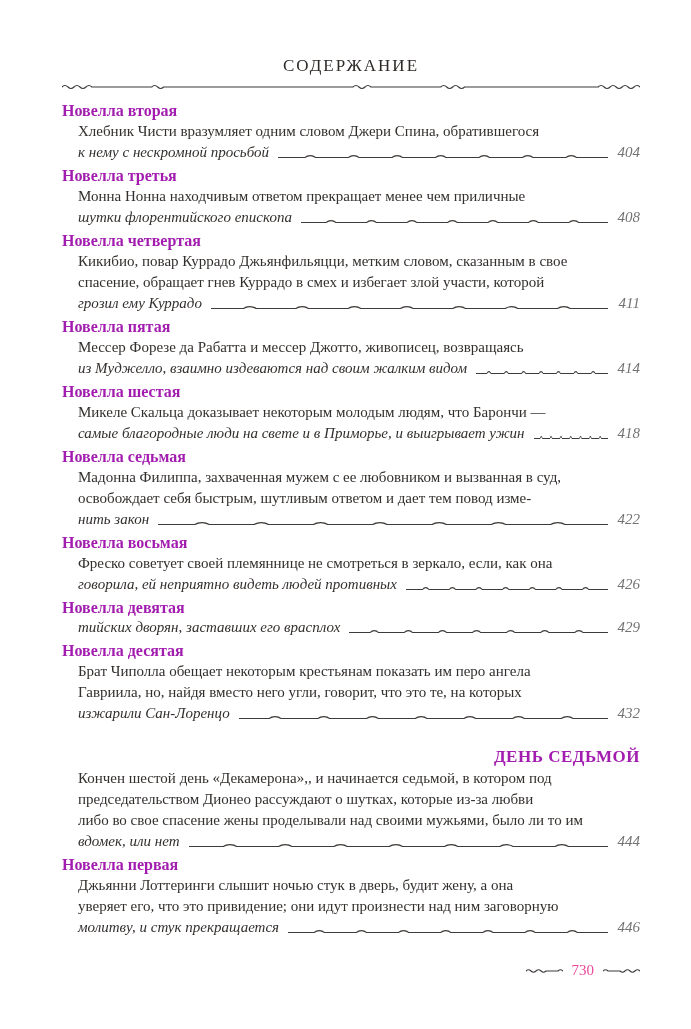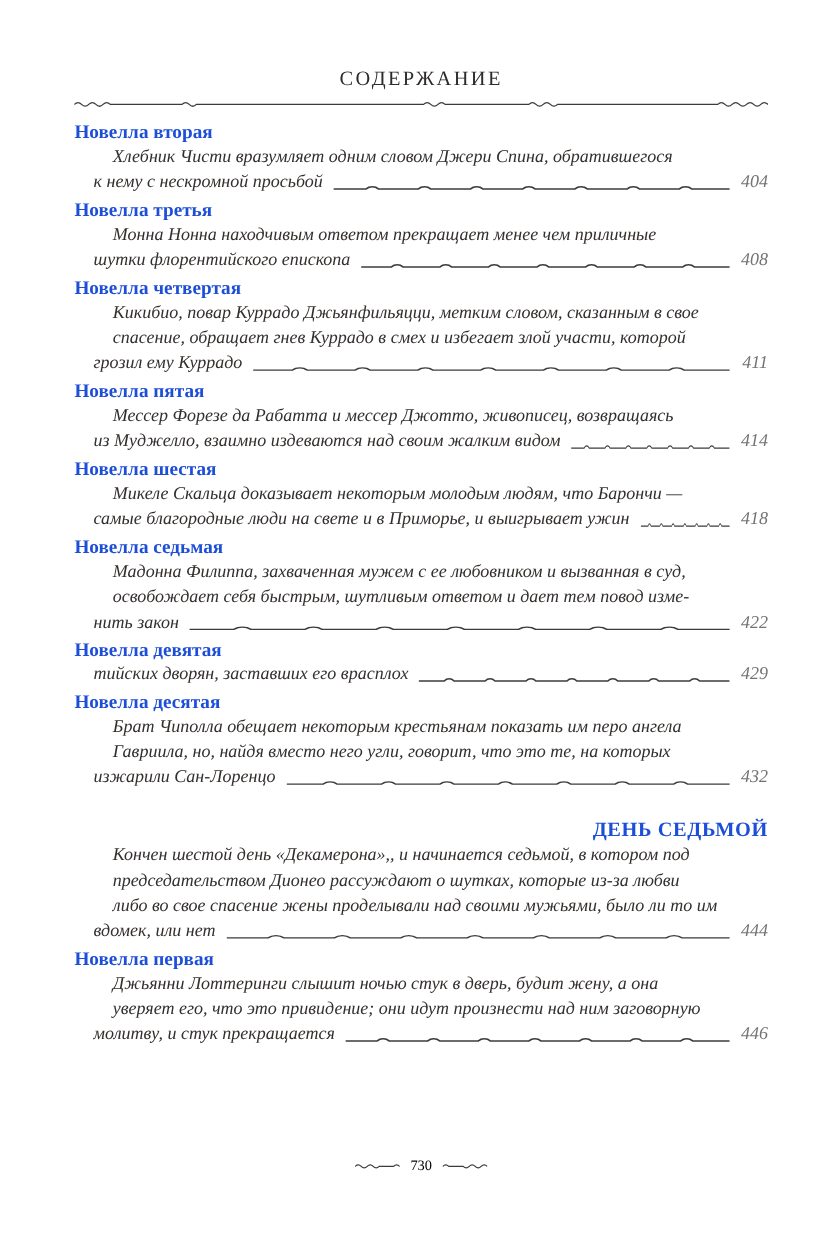--- a/index.html
+++ b/index.html
@@ -43,32 +43,31 @@
     stroke-width: 1.1;
     stroke-linecap: round;
   }
   main.toc-list { margin-top: 10px; flex: 0 0 auto; }
   .entry { margin: 0 0 3px 0; }
   .entry-title {
     margin: 0;
     font-size: 16px;
     font-weight: bold;
     line-height: 19px;
-    color: #1d4ed8;
+    color: #a21caf;
   }
   .day-entry { margin-top: 22px; }
   .day-entry .entry-title {
     text-align: right;
     font-size: 17px;
     letter-spacing: 0.5px;
     line-height: 21px;
   }
   .entry-body {
-    margin: 1px 0 0 32px;
-    font-style: italic;
+    margin: 1px 0 0 16px;
     font-size: 15px;
     line-height: 21px;
     white-space: pre-line;
   }
   .entry-body:empty { display: none; }
   .entry-last {
     display: flex;
     align-items: flex-start;
     margin-left: 16px;
     font-style: italic;
@@ -92,24 +91,24 @@
     min-width: 26px;
     text-align: right;
     font-style: italic;
     color: #737373;
   }
   footer.page-footer {
     margin-top: auto;
     flex: 0 0 auto;
     display: flex;
     align-items: center;
-    justify-content: center;
+    justify-content: flex-end;
     gap: 9px;
-    font-size: 12px;
-    color: #000000;
+    font-size: 15px;
+    color: #ec4899;
   }
   .footer-squiggle { width: 37px; height: 8px; display: block; }
   .footer-squiggle.flip { transform: scaleX(-1); }
   .hidden-defs { position: absolute; width: 0; height: 0; overflow: hidden; }
 </style>
 </head>
 <body>
 
 <svg class="hidden-defs" aria-hidden="true">
   <defs>
@@ -207,20 +206,33 @@
         <span class="last-text">нить закон</span>
         <span class="leader">
             <svg viewBox="0 0 220 6" preserveAspectRatio="none" aria-hidden="true">
               <use href="#leader-path"></use>
             </svg>
           </span>
         <span class="page-num">422</span>
       </div>
     </section>
 
+    <section class="entry">
+      <h2 class="entry-title">Новелла восьмая</h2>
+      <p class="entry-body">Фреско советует своей племяннице не смотреться в зеркало, если, как она</p>
+      <div class="entry-last">
+        <span class="last-text">говорила, ей неприятно видеть людей противных</span>
+        <span class="leader">
+            <svg viewBox="0 0 220 6" preserveAspectRatio="none" aria-hidden="true">
+              <use href="#leader-path"></use>
+            </svg>
+          </span>
+        <span class="page-num">426</span>
+      </div>
+    </section>
 
     <section class="entry">
       <h2 class="entry-title">Новелла девятая</h2>
       <div class="entry-last">
         <span class="last-text">тийских дворян, заставших его врасплох</span>
         <span class="leader">
             <svg viewBox="0 0 220 6" preserveAspectRatio="none" aria-hidden="true">
               <use href="#leader-path"></use>
             </svg>
           </span>

